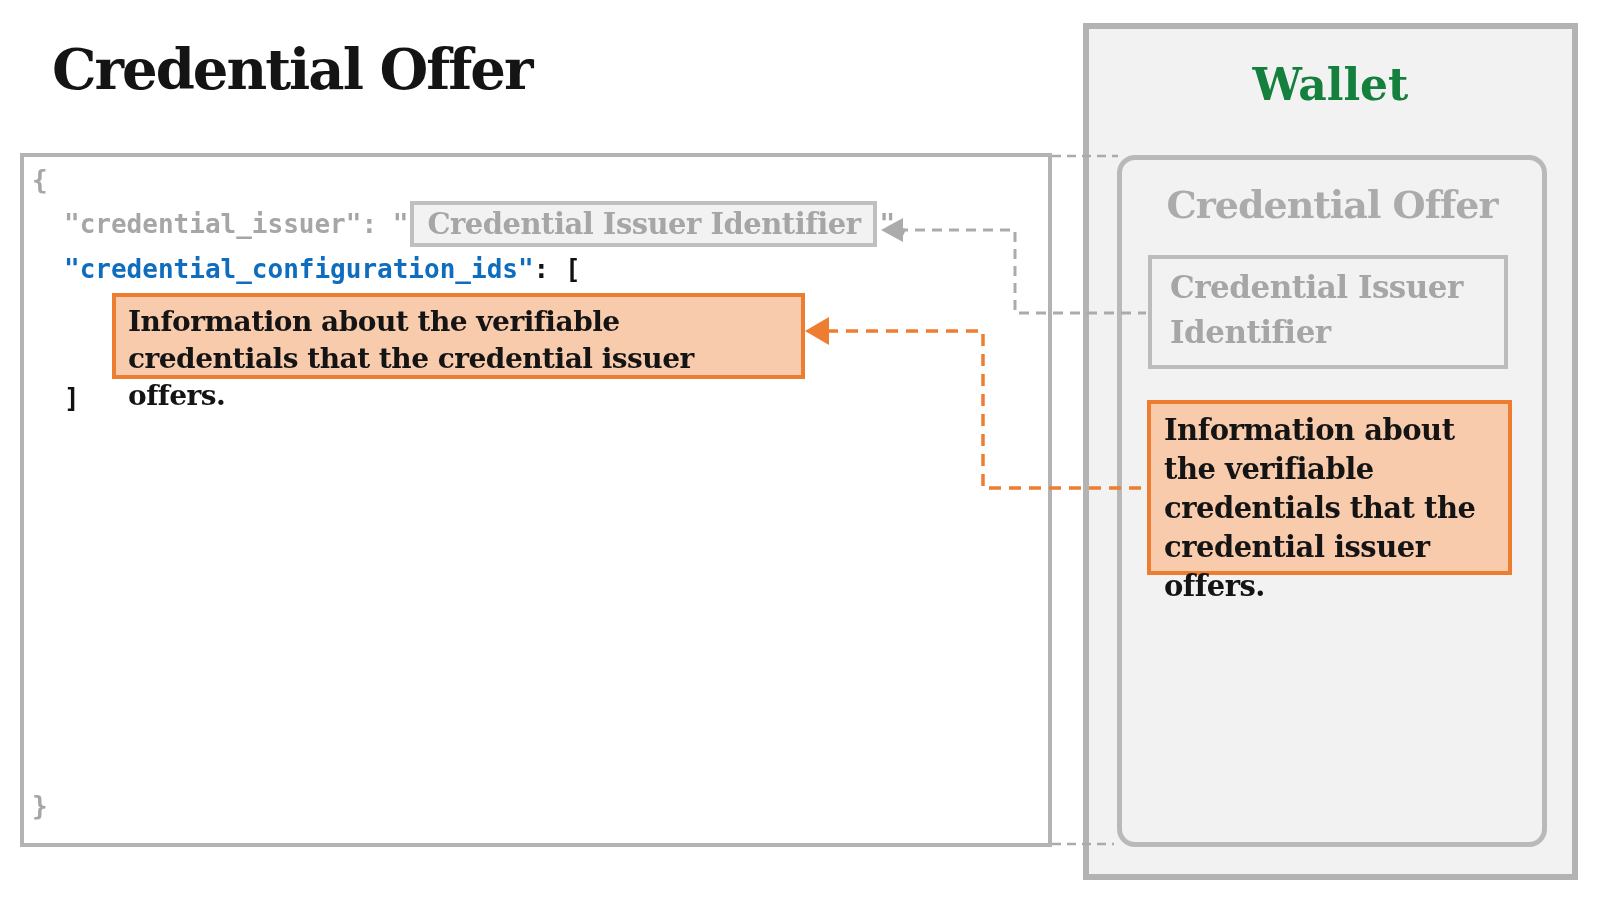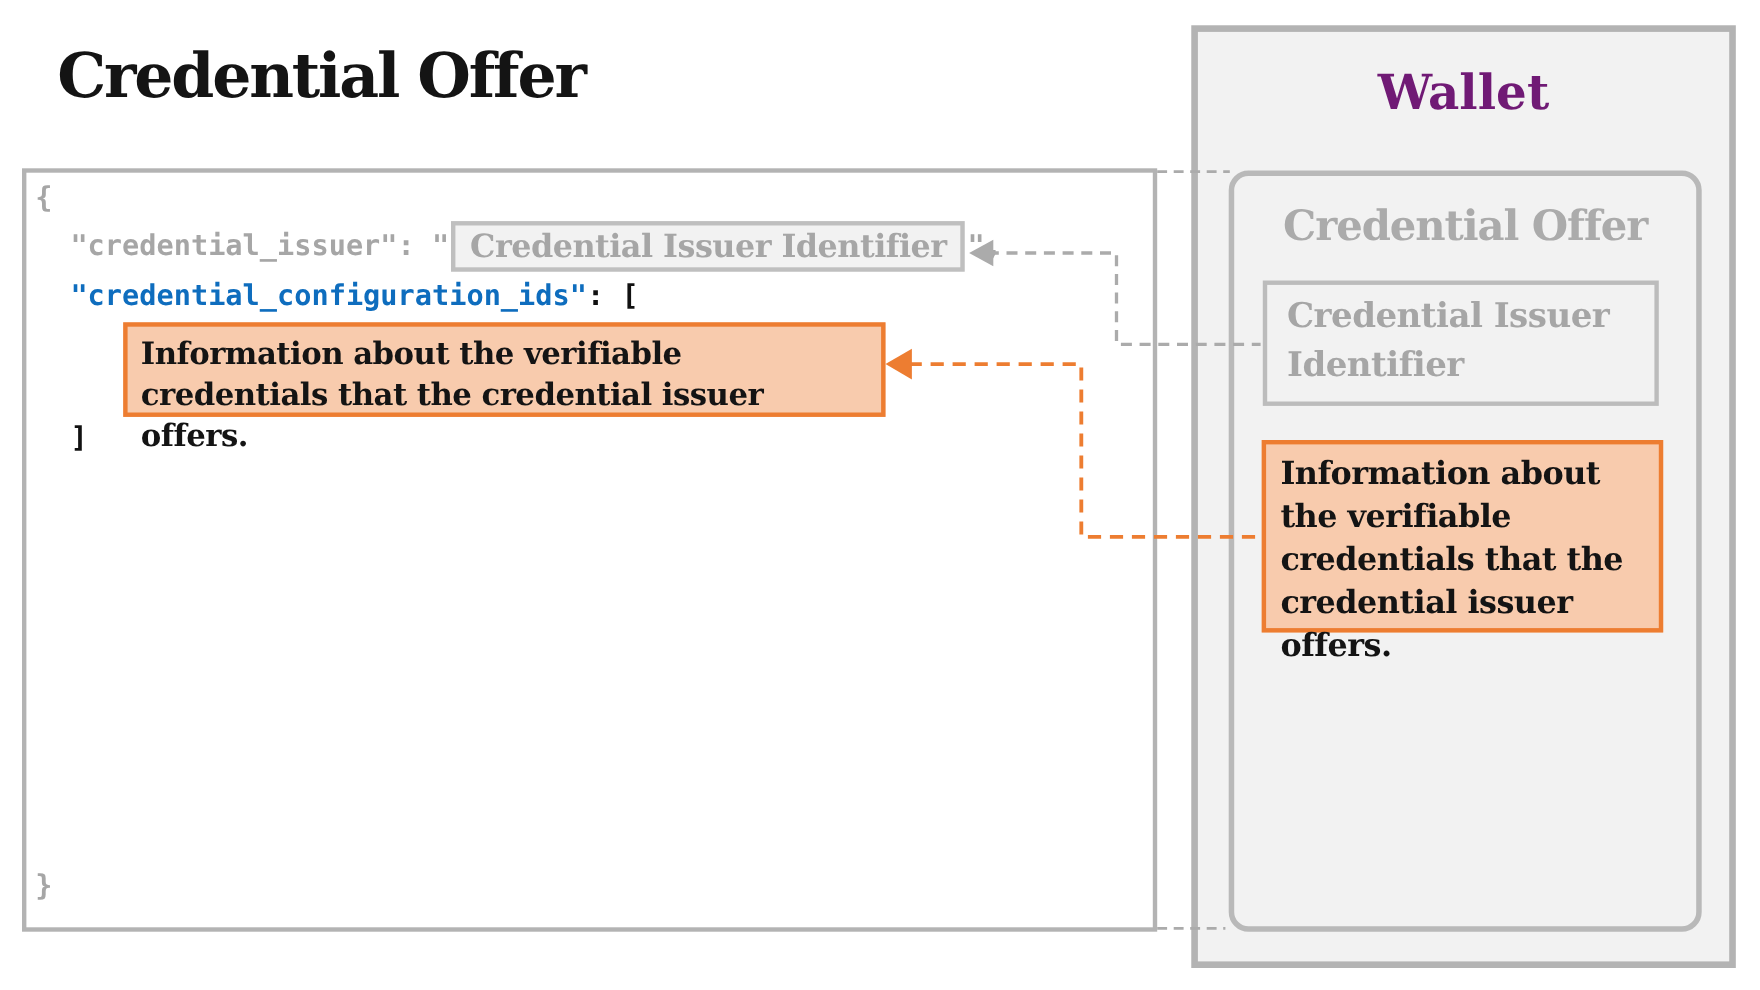--- a/index.html
+++ b/index.html
@@ -55,21 +55,21 @@
   
   .wallet-panel {
     position: absolute; left: 1083px; top: 23px; width: 495px; height: 857px;
     border: 6px solid var(--border-gray, #B3B3B3);
     background: var(--panel-fill, #F2F2F2);
   }
   .wallet-title {
     position: absolute; left: 0; top: 30px; width: 100%;
     text-align: center;
     font-family: "DejaVu Serif", "Liberation Serif", serif;
-    font-weight: 700; font-size: 44px; color: #701a75;
+    font-weight: 700; font-size: 44px; color: #15803d;
   }
   .offer-box {
     position: absolute; left: 28px; top: 126px; width: 430px; height: 692px;
     border: 5px solid #B9B9B9; border-radius: 18px;
     background: var(--panel-fill, #F2F2F2);
   }
   .offer-title {
     position: absolute; left: 0; top: 22px; width: 100%;
     text-align: center;
     font-family: "DejaVu Serif", "Liberation Serif", serif;

